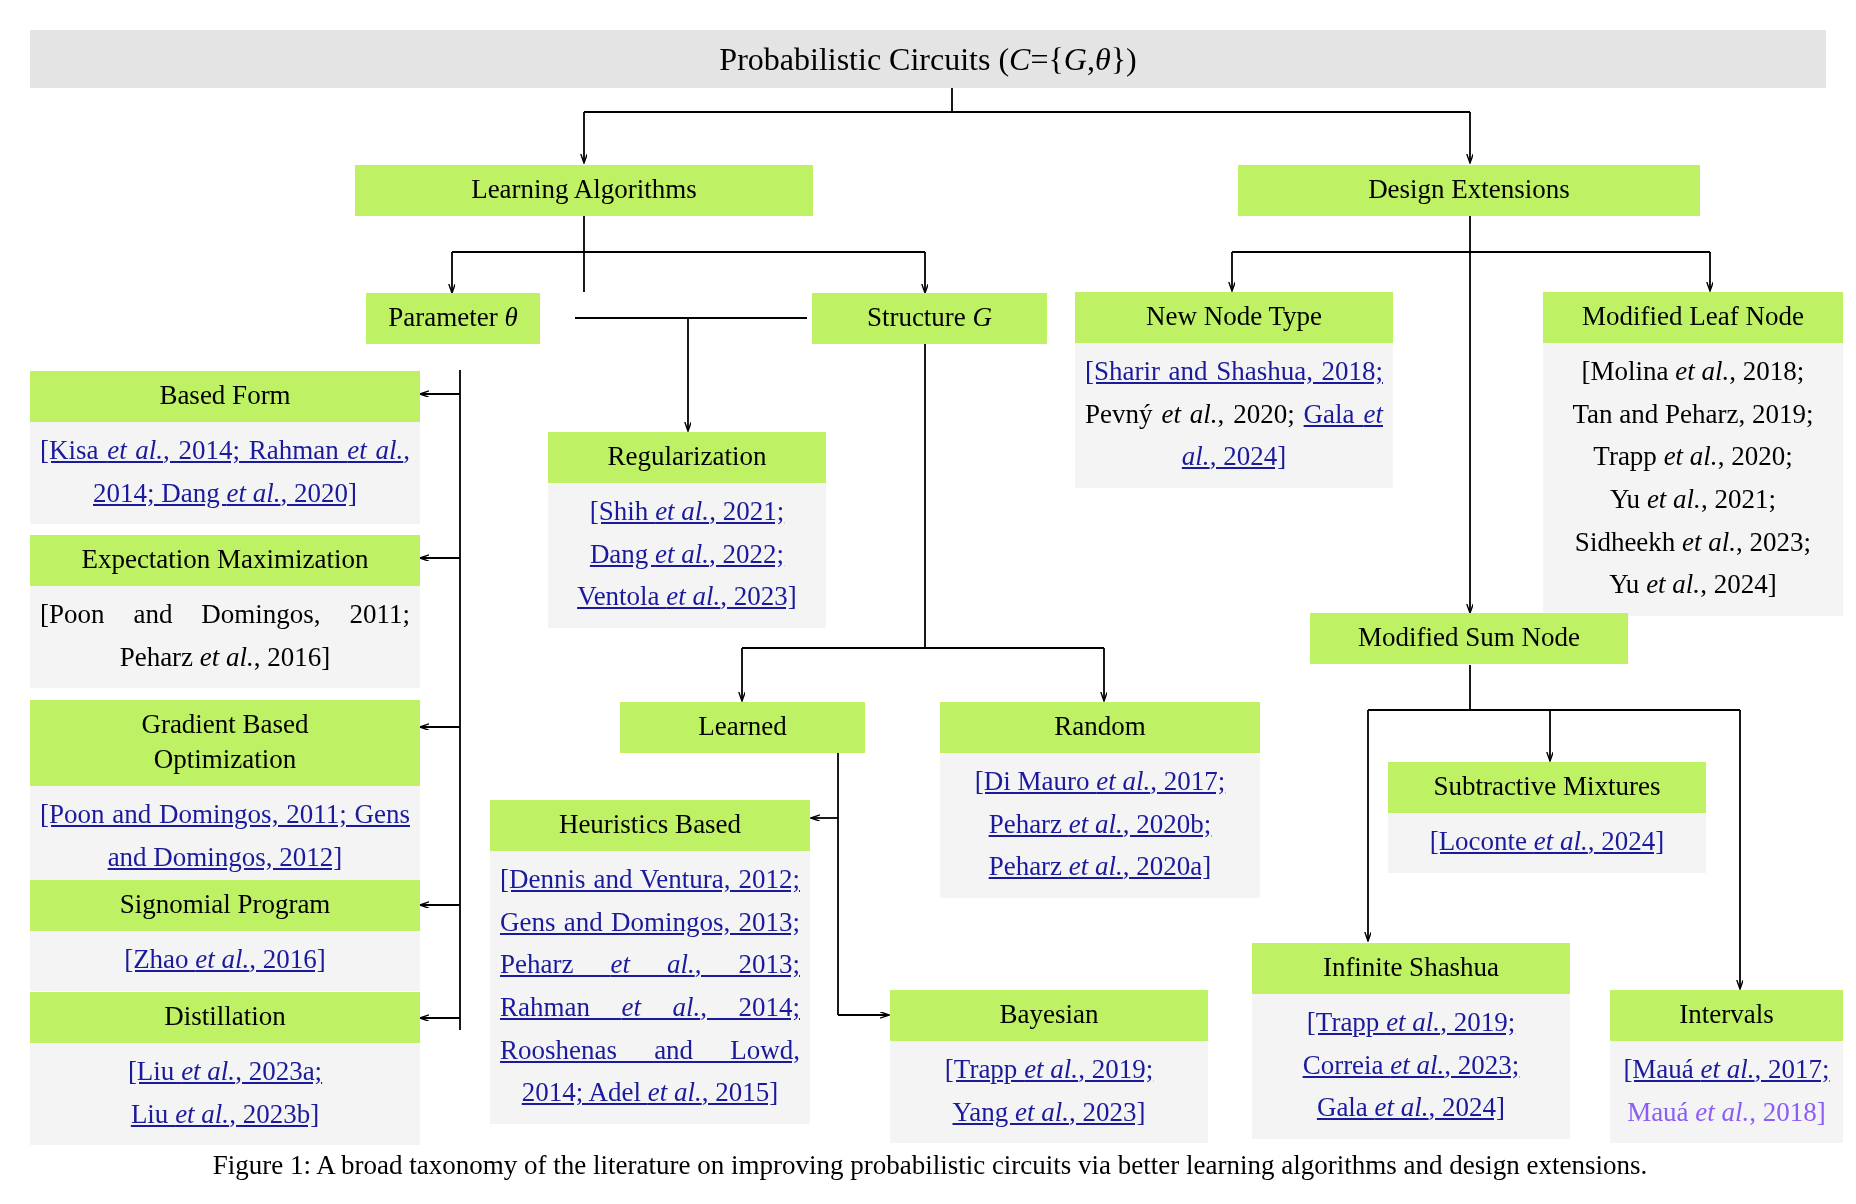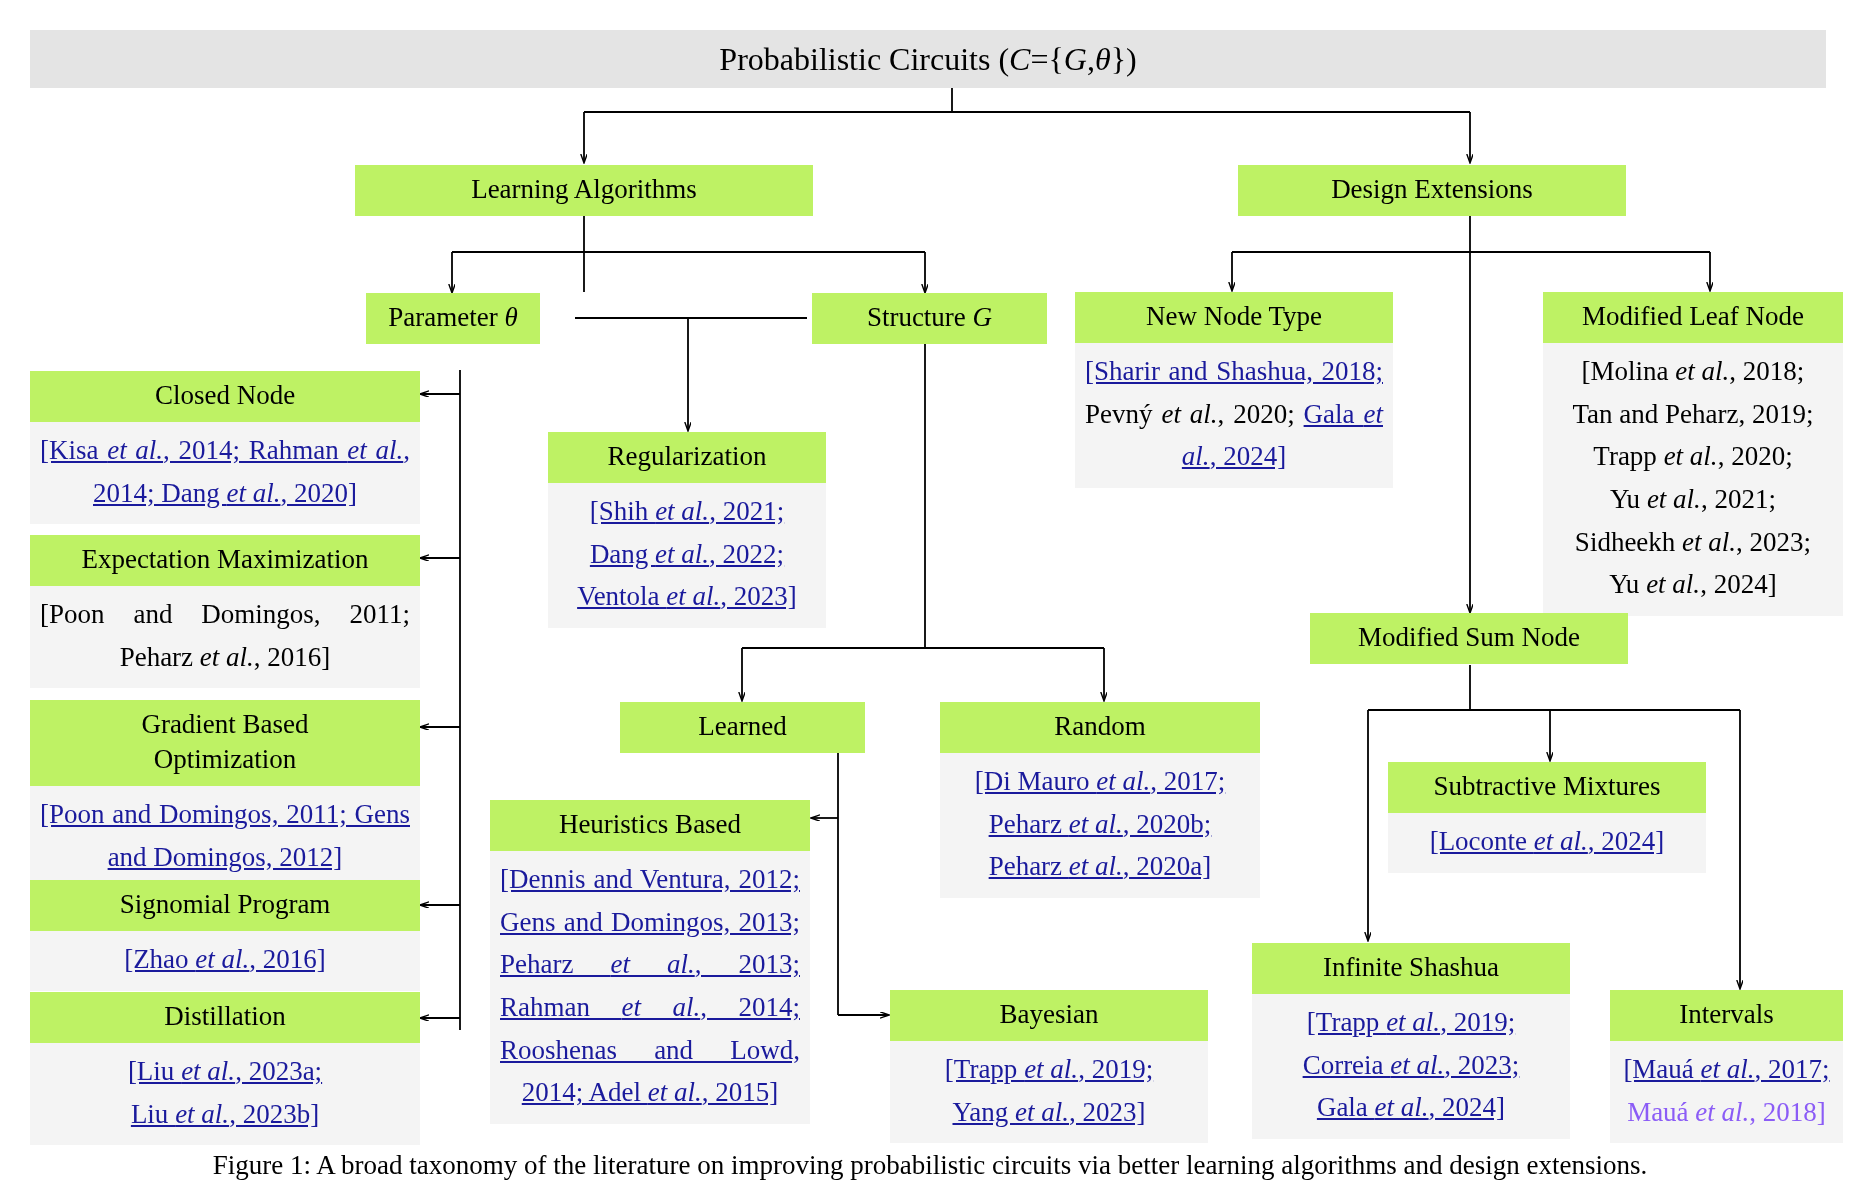--- a/index.html
+++ b/index.html
@@ -114,21 +114,21 @@
   <div class="node" id="root-node">
     <span>
       Probabilistic Circuits (<span class="it">C</span>={<span class="it">G</span>,<span class="it">θ</span>})
     </span>
   </div>
 
   <div class="node" style="left:355px;top:165px;width:458px;">
     <div class="hdr">Learning Algorithms</div>
   </div>
 
-  <div class="node" style="left:1238px;top:165px;width:388px;">
+  <div class="node" style="left:1238px;top:165px;width:462px;">
     <div class="hdr">Design Extensions</div>
   </div>
 
   <div class="node" style="left:330px;top:293px;width:210px;padding-left:36px;">
     <div class="hdr">Parameter <span class="it">θ</span></div>
   </div>
 
   <div class="node" style="left:805px;top:293px;width:242px;padding-left:7px;">
     <div class="hdr">Structure <span class="it">G</span></div>
   </div>
@@ -145,21 +145,21 @@
     <div class="cites plain" style="text-align-last:center;">
       [Molina <i>et al.</i>, 2018;<br>Tan and Peharz, 2019;<br>Trapp <i>et al.</i>, 2020;<br>Yu <i>et al.</i>, 2021;<br>Sidheekh <i>et al.</i>, 2023;<br>Yu <i>et al.</i>, 2024]
     </div>
   </div>
 
   <div class="node" style="left:1310px;top:613px;width:318px;">
     <div class="hdr">Modified Sum Node</div>
   </div>
 
   <div class="node" style="left:30px;top:371px;width:390px;">
-    <div class="hdr">Closed Node</div>
+    <div class="hdr">Based Form</div>
     <div class="cites link">
       <span class="u">[Kisa <i>et al.</i>, 2014; Rahman <i>et al.</i>, 2014; Dang <i>et al.</i>, 2020]</span>
     </div>
   </div>
 
   <div class="node" style="left:30px;top:535px;width:390px;">
     <div class="hdr">Expectation Maximization</div>
     <div class="cites plain">
       [Poon and Domingos, 2011; Peharz <i>et al.</i>, 2016]
     </div>

